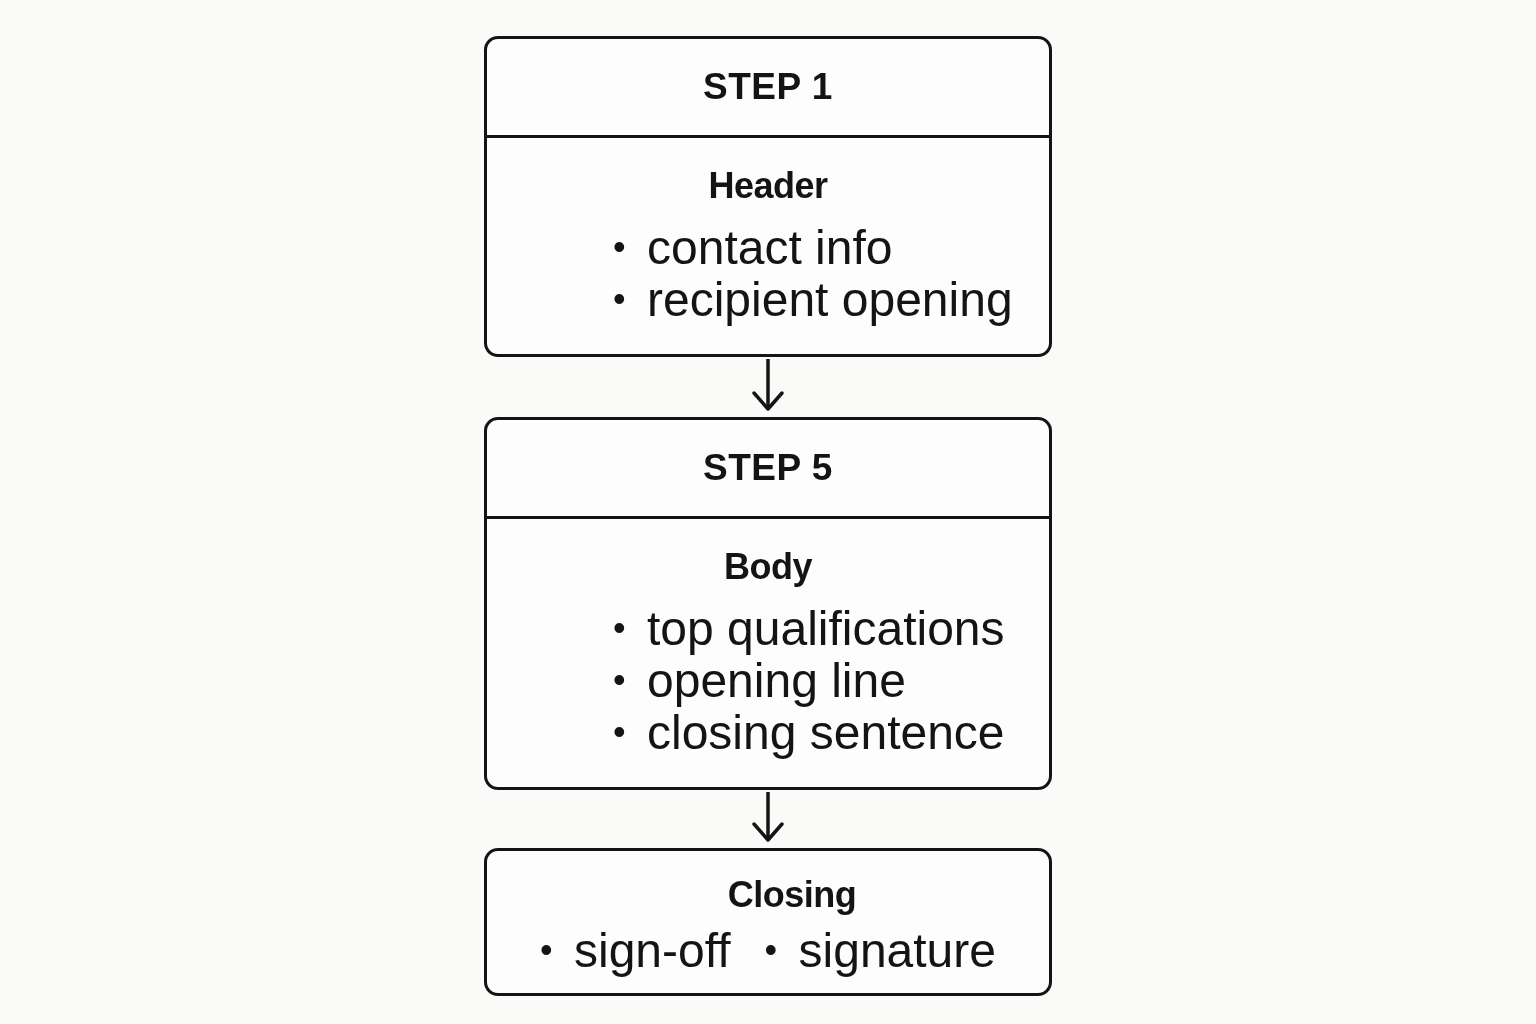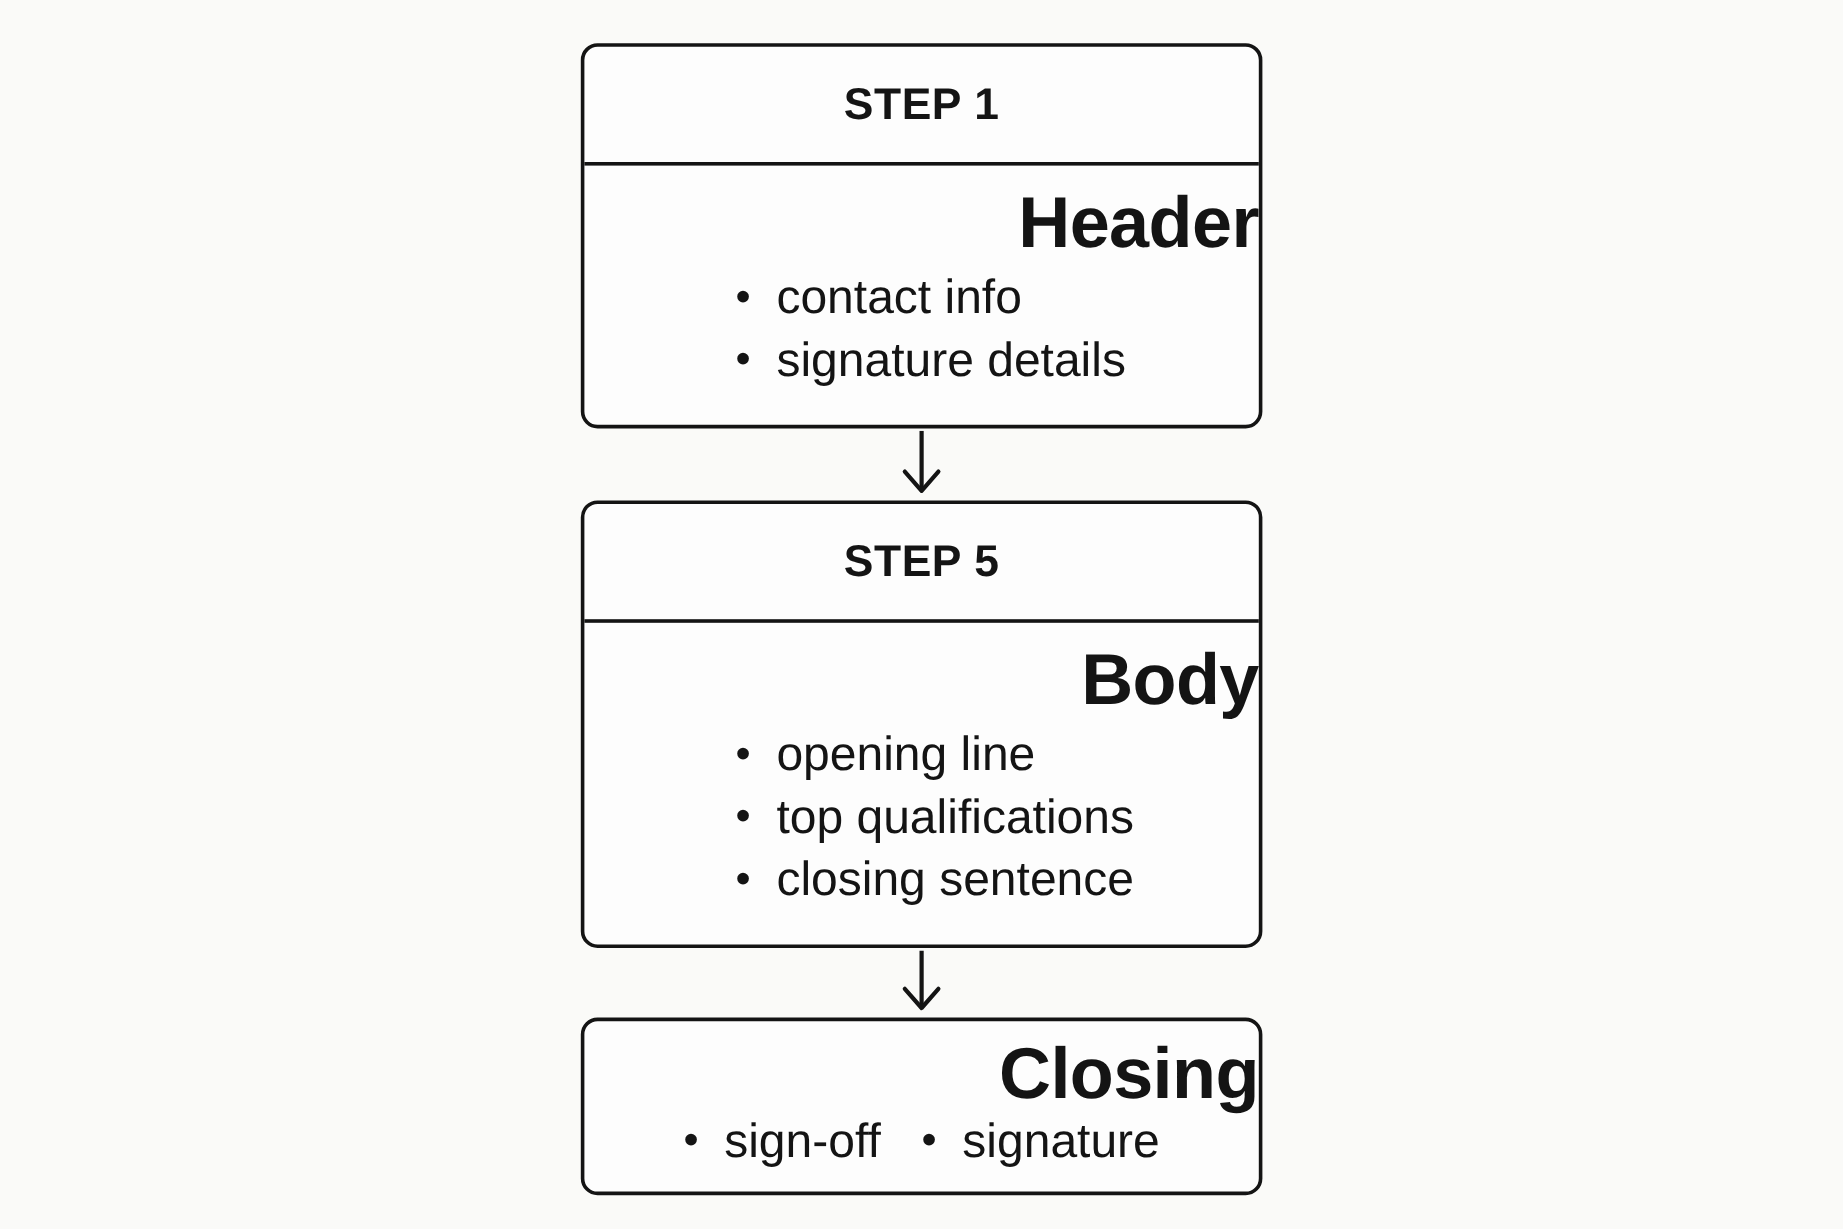--- a/index.html
+++ b/index.html
@@ -39,31 +39,31 @@
     letter-spacing: 0.5px;
     line-height: 40px;
     padding: 28px 0;
     border-bottom: 3px solid #141414;
   }
   .box-body {
     padding: 14px 0 28px;
   }
   .box-title {
     margin: 8px 0 10px;
-    text-align: right;
-    font-size: 60px;
+    text-align: center;
+    font-size: 36px;
     font-weight: 700;
     letter-spacing: -0.5px;
     line-height: 52px;
   }
   ul.bullets {
     list-style: none;
     margin: 0;
     padding: 0 0 0 126px;
-    font-size: 40px;
+    font-size: 48px;
     line-height: 52px;
   }
   ul.bullets li {
     position: relative;
     padding-left: 34px;
   }
   ul.bullets li::before {
     content: "\2022";
     position: absolute;
     left: 0;
@@ -94,37 +94,37 @@
 <body>
 
 <div class="flow">
 
   <section class="box">
     <header class="step-band">STEP 1</header>
     <div class="box-body">
       <h2 class="box-title">Header</h2>
       <ul class="bullets">
         <li>contact info</li>
-        <li>signature details</li>
+        <li>recipient opening</li>
       </ul>
     </div>
   </section>
 
   <svg class="arrow" width="44" height="56" viewBox="0 0 44 56" aria-hidden="true">
     <line x1="22" y1="0" x2="22" y2="49" stroke="#141414" stroke-width="3.5"></line>
     <path d="M8 34 L22 50 L36 34" fill="none" stroke="#141414" stroke-width="3.5" stroke-linecap="round" stroke-linejoin="round"></path>
   </svg>
 
   <section class="box">
     <header class="step-band">STEP 5</header>
     <div class="box-body">
       <h2 class="box-title">Body</h2>
       <ul class="bullets">
+        <li>top qualifications</li>
         <li>opening line</li>
-        <li>top qualifications</li>
         <li>closing sentence</li>
       </ul>
     </div>
   </section>
 
   <svg class="arrow" width="44" height="54" viewBox="0 0 44 54" aria-hidden="true">
     <line x1="22" y1="0" x2="22" y2="47" stroke="#141414" stroke-width="3.5"></line>
     <path d="M8 32 L22 48 L36 32" fill="none" stroke="#141414" stroke-width="3.5" stroke-linecap="round" stroke-linejoin="round"></path>
   </svg>
 

